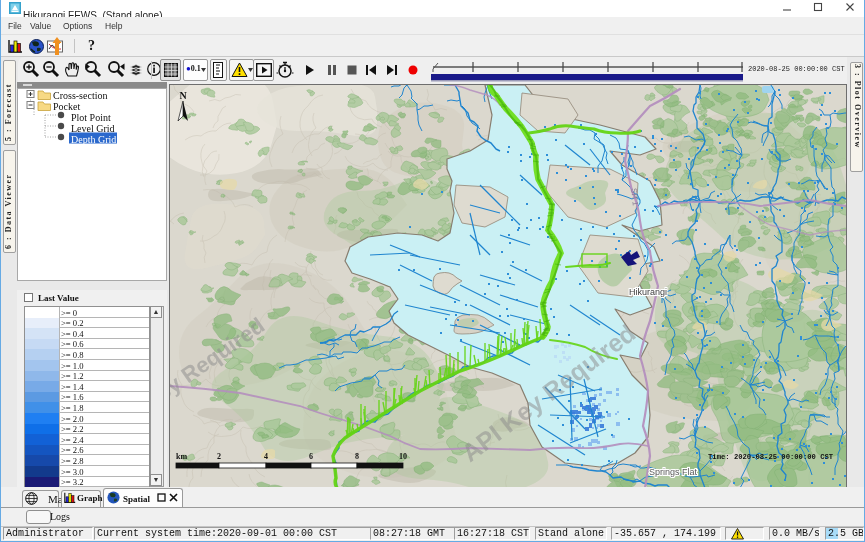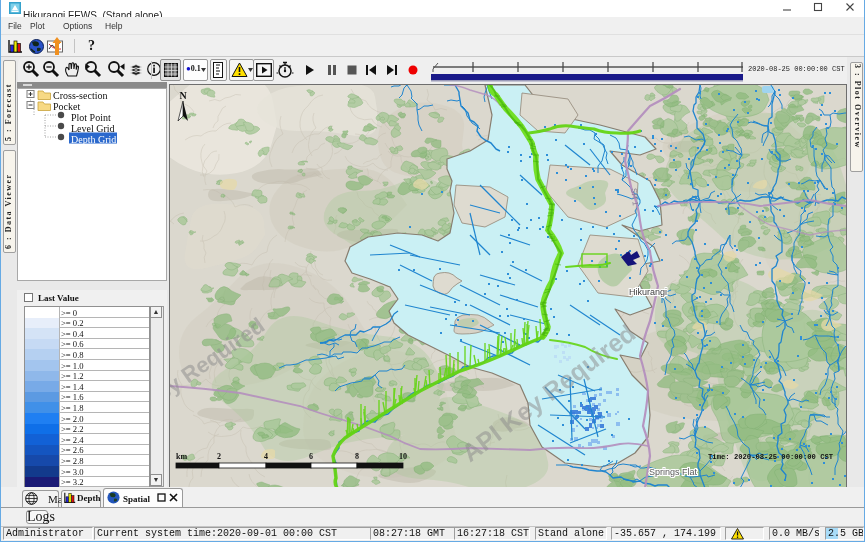--- a/index.html
+++ b/index.html
@@ -30,21 +30,21 @@
 .lsw { position:absolute; left:0; top:0; width:35px; height:10.6px; border-right:1px solid #b5b5b5; }
 .llab { position:absolute; left:36px; top:0.5px; font-size:8.6px; color:#111; }
 #lscroll { left:149px; top:306px; width:14px; height:181px; background:#ececec; border:1px solid #9a9a9a; }
 .sbtn { position:absolute; left:0px; width:12px; height:12px; background:#f2f2f2; border:1px solid #8f8f8f; font-size:7px; text-align:center; line-height:11px; color:#333;}
 #mappanel { left:168px; top:84px; width:678px; height:404px; border:1px solid #6e6e6e; background:#d9d6cb; }
 
 #tabbar { left:0; top:487px; width:863px; height:21px; background:#f0f0f0; }
 .btab { position:absolute; top:490px; height:17px; background:#f2f2f2; border:1px solid #9a9a9a; border-bottom:none; border-radius:3px 3px 0 0; font-size:9px; color:#111; }
 #tabline { left:0; top:507px; width:863px; height:1px; background:#9a9a9a; }
 #logsrow { left:0; top:508px; width:863px; height:18px; background:#f0f0f0; }
-#logsbtn { left:25px; top:510px; width:22px; height:14px; background:#f7f7f7; border:1px solid #8f8f8f; border-radius:3px; font-size:14px; color:#111; text-align:left; line-height:12px; }
+#logsbtn { left:25px; top:510px; width:22px; height:14px; background:#f7f7f7; border:1px solid #8f8f8f; border-radius:3px; font-size:10px; color:#111; text-align:left; line-height:12px;padding-left:23px; }
 
 #statusbar { left:0; top:526px; width:863px; height:16px; background:#f0f0f0; border-top:1px solid #c5c5c5; }
 .scell { position:absolute; top:527px; height:13px; background:#f0f0f0;
          border-top:1px solid #9d9d9d; border-left:1px solid #9d9d9d;
          border-bottom:1px solid #ffffff; border-right:1px solid #ffffff;
          font-family:"Liberation Mono", monospace; font-size:10px; color:#111;
          line-height:12px; padding-left:2px; white-space:nowrap; overflow:hidden; }
 .sep { position:absolute; width:1px; background:#c3c3c3; }
 svg.icon { position:absolute; }
 </style>
@@ -65,21 +65,21 @@
 <svg class="icon" style="left:812px;top:2px" width="10" height="10">
     <rect x="1.5" y="1.5" width="7" height="7" fill="none" stroke="#444" stroke-width="1.1"></rect>
   </svg>
 <svg class="icon" style="left:844px;top:2px" width="10" height="10">
     <path d="M1.5,1.5 L8.5,8.5 M8.5,1.5 L1.5,8.5" stroke="#444" stroke-width="1.1"></path>
   </svg>
 
 
 <div class="abs" id="menubar"></div>
 <div class="menuitem" style="left:7px">File</div>
-<div class="menuitem" style="left:29px">Plot</div>
+<div class="menuitem" style="left:29px">Value</div>
 <div class="menuitem" style="left:62px">Options</div>
 <div class="menuitem" style="left:104px">Help</div>
 
 
 <div class="abs" id="toolbar1"></div>
 <svg class="icon" style="left:7px;top:39px" width="15" height="15" viewBox="0 0 15 15">
  <path d="M1,1 L1,13 L14,13" stroke="#111" stroke-width="1.4" fill="none"></path>
  <rect x="2.5" y="6" width="3" height="7" fill="#2222dd" stroke="#111" stroke-width="0.7"></rect>
  <rect x="6" y="2" width="3" height="11" fill="#eeee00" stroke="#111" stroke-width="0.7"></rect>
  <rect x="9.5" y="4.5" width="3" height="8.5" fill="#dd1111" stroke="#111" stroke-width="0.7"></rect>
@@ -2502,21 +2502,21 @@
  <path d="M0.7,6.5 h11.6 M1.6,3.4 h9.8 M1.6,9.6 h9.8" stroke="#111" stroke-width="0.8"></path>
 </svg>
 <div class="abs" style="left:47px;top:493px;font-size:11px;font-weight:normal;color:#111">Map</div>
 <div class="btab" style="left:60px;width:40px;"></div>
 <svg class="icon" style="left:63px;top:492px" width="12" height="12" viewBox="0 0 15 15">
  <path d="M1,1 L1,13 L14,13" stroke="#111" stroke-width="1.4" fill="none"></path>
  <rect x="2.5" y="6" width="3" height="7" fill="#2222dd" stroke="#111" stroke-width="0.7"></rect>
  <rect x="6" y="2" width="3" height="11" fill="#eeee00" stroke="#111" stroke-width="0.7"></rect>
  <rect x="9.5" y="4.5" width="3" height="8.5" fill="#dd1111" stroke="#111" stroke-width="0.7"></rect>
 </svg>
-<div class="abs" style="left:76px;top:493px;font-size:9px;font-weight:bold;color:#111">Depth</div>
+<div class="abs" style="left:76px;top:493px;font-size:9px;font-weight:bold;color:#111">Graph</div>
 <div class="btab" style="left:102px;width:80px;top:488px;height:19px;background:#fdfdfd;"></div>
 <svg class="icon" style="left:106px;top:491px" width="13" height="13" viewBox="0 0 15 15">
  <circle cx="7.5" cy="7.5" r="7" fill="#2255bb"></circle>
  <path d="M3,3 Q6,1.5 9,3 Q11,5 9,7 Q5,8 4,6 Z" fill="#183a22"></path>
  <path d="M8,9 Q11,8 12,10 Q11,13 8,12 Z" fill="#1c4028"></path>
 </svg>
 <div class="abs" style="left:122px;top:493.5px;font-size:9px;font-weight:bold;color:#111">Spatial</div>
 <svg class="icon" style="left:156px;top:493px" width="9" height="9">
     <rect x="1" y="1" width="7" height="7" fill="none" stroke="#111" stroke-width="1.3"></rect>
   </svg>

